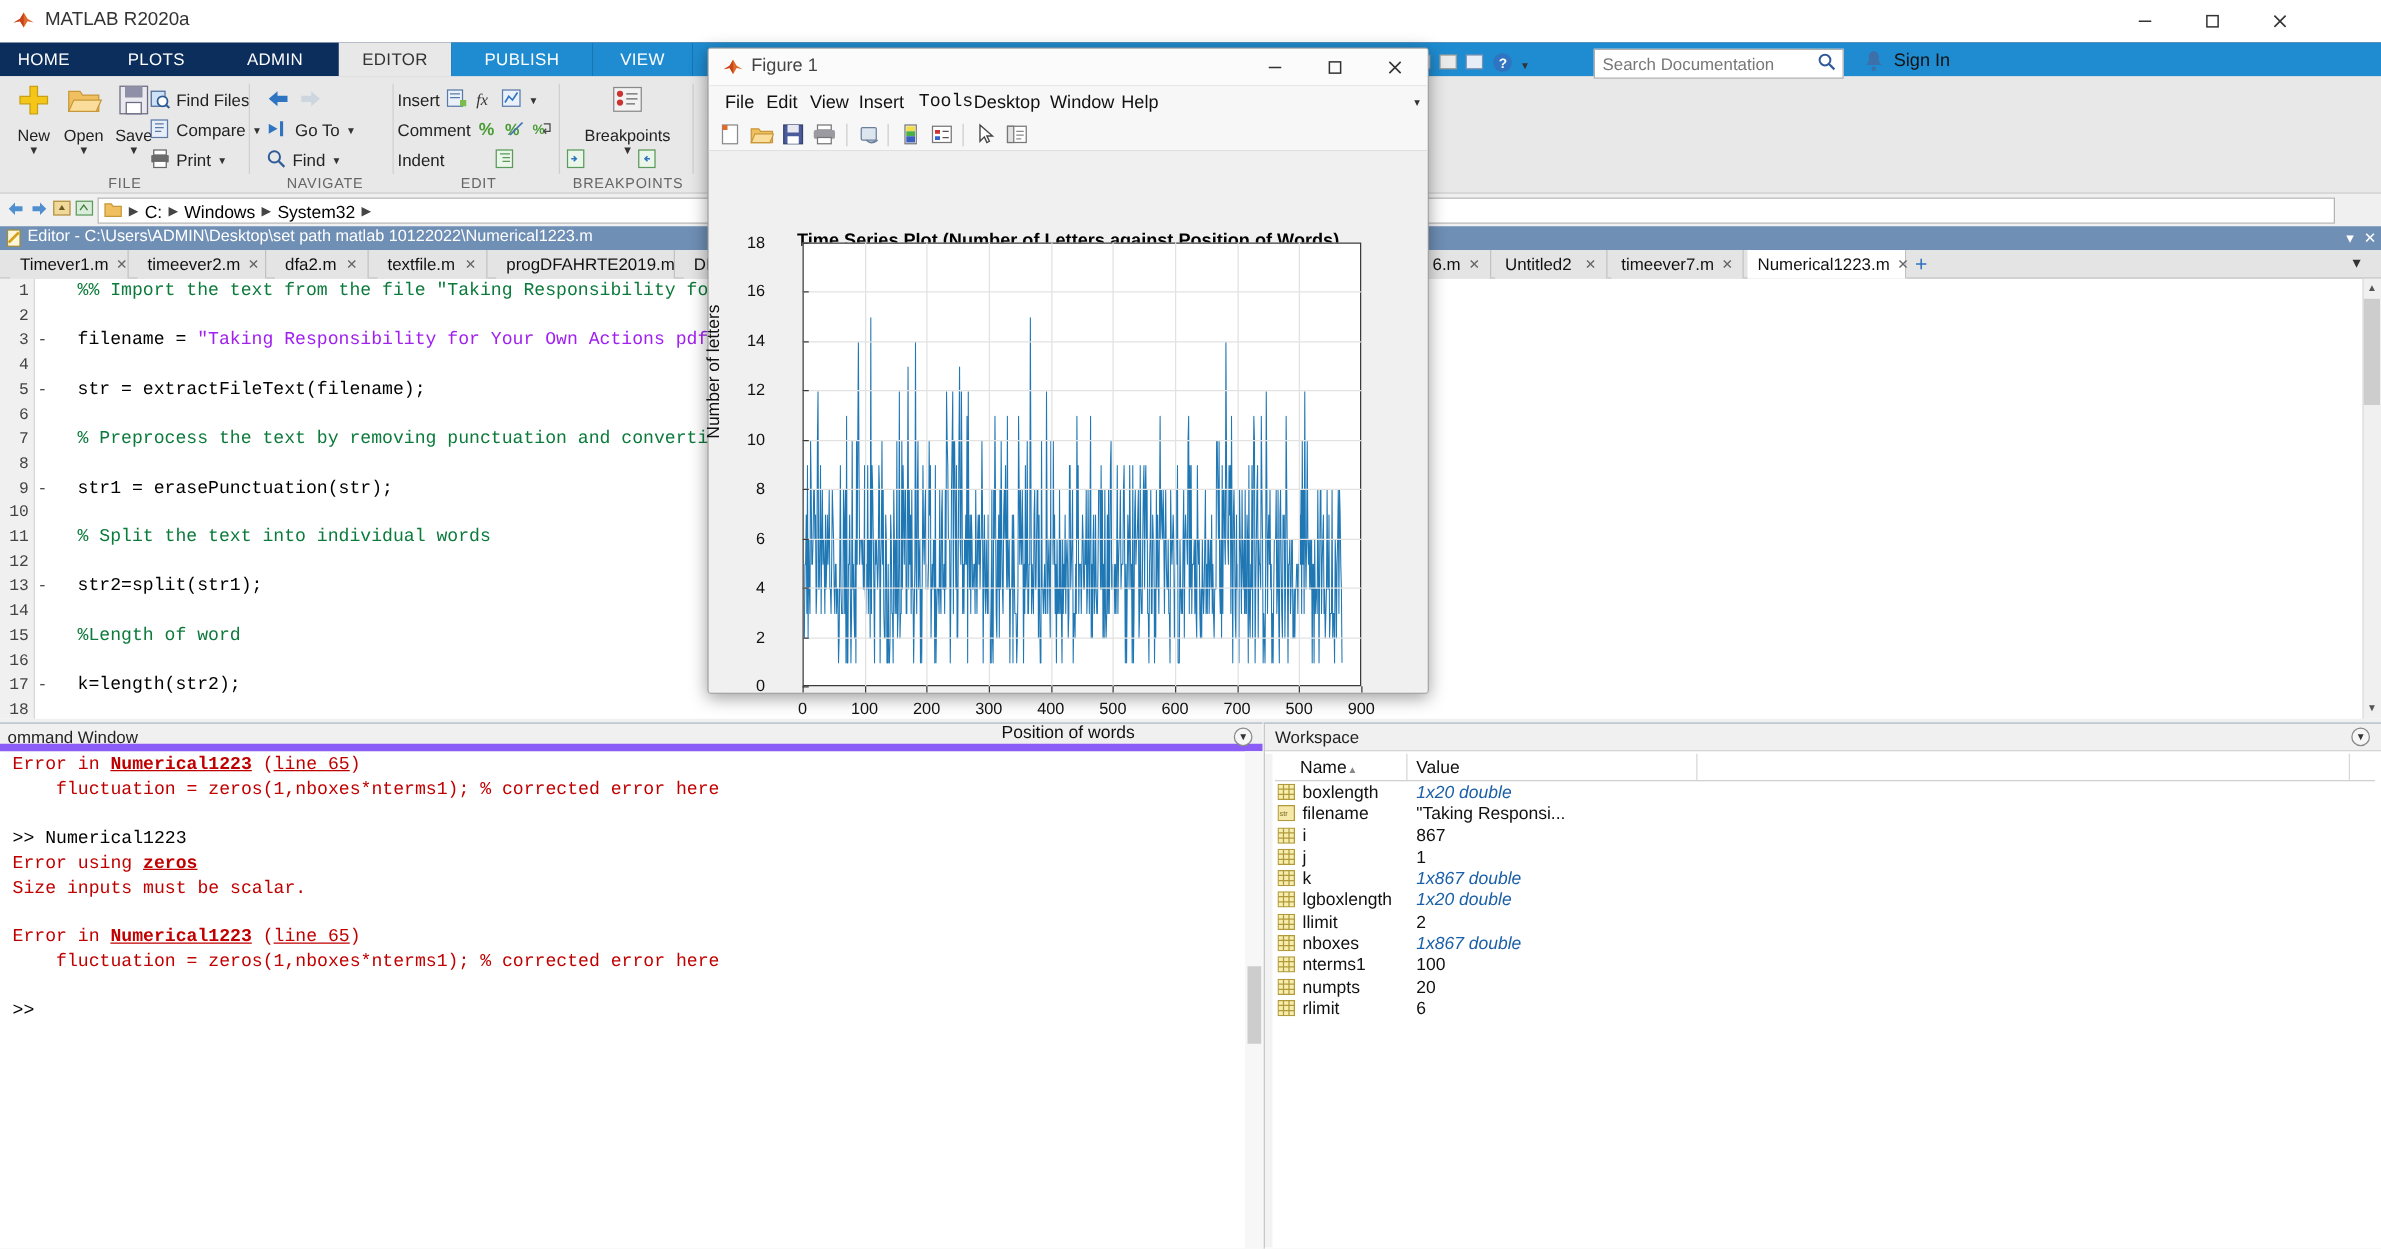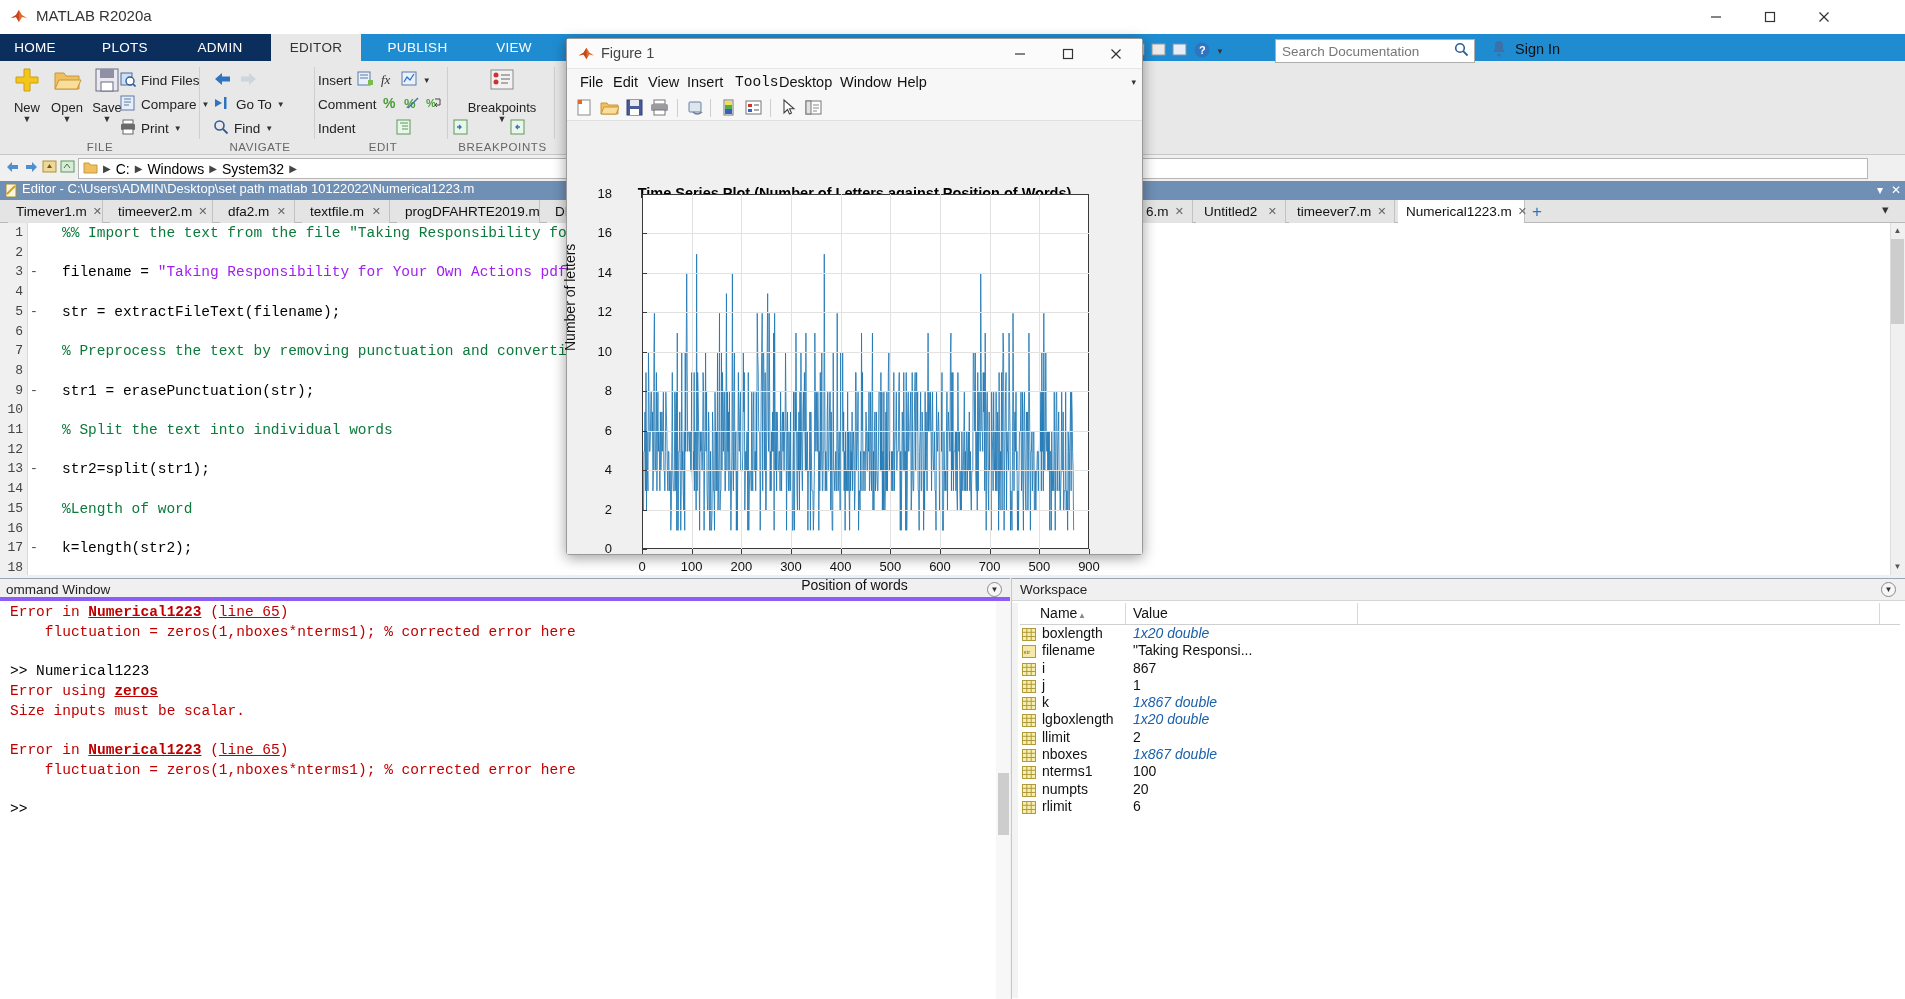--- a/index.html
+++ b/index.html
@@ -67,21 +67,21 @@
   .lmark{ position:absolute; left:30px; font-family:"Liberation Mono", monospace; font-size:13px; color:#444;}
   .codeline{ position:absolute; left:62px; font-family:"Liberation Mono", monospace; font-size:14.5px; white-space:pre; color:#000;}
   .c-com{ color:#0b7a3b; }
   .c-str{ color:#a020f0; }
   #editorVScroll{ position:absolute; right:0; top:0; width:15px; height:352px; background:#f0f0f0; border-left:1px solid #dcdcdc;}
   #editorVThumb{ position:absolute; right:1px; top:16px; width:13px; height:85px; background:#cdcdcd; }
   .scrArrow{ position:absolute; right:1px; width:13px; height:14px; color:#555; font-size:8px; text-align:center; line-height:14px;}
 
   
   #cmdPanel{ left:0; top:578px; width:1010px; height:421px; background:#ffffff; border-top:1px solid #9aa7b5;}
-  #cmdHeader{ position:absolute; left:0; top:0; width:1010px; height:22px; background:#f0f0f0; border-bottom:4px solid #8b5cf6;}
+  #cmdHeader{ position:absolute; left:0; top:0; width:1010px; height:22px; background:#f0f0f0; border-bottom:6px solid #8b5cf6;}
   #cmdHeader .t{ position:absolute; left:6px; top:3px; font-size:13.5px; color:#222;}
   #cmdCollapse{ position:absolute; right:8px; top:3px; width:15px; height:15px; border:1px solid #8a8a8a; border-radius:50%;
                 color:#333; font-size:8px; text-align:center; line-height:13px; background:#f6f6f6;}
   .cmdline{ position:absolute; left:10px; font-family:"Liberation Mono", monospace; font-size:14.5px; white-space:pre; }
   .cmd-err{ color:#c00000; }
   .cmd-link{ color:#c00000; text-decoration:underline; font-weight:bold;}
   .cmd-link2{ color:#c00000; text-decoration:underline;}
   .cmd-norm{ color:#000; }
   #cmdVScroll{ position:absolute; right:0; top:22px; width:14px; height:399px; background:#f7f7f7; }
   #cmdVThumb{ position:absolute; right:1px; top:172px; width:11px; height:62px; background:#cdcdcd; }

